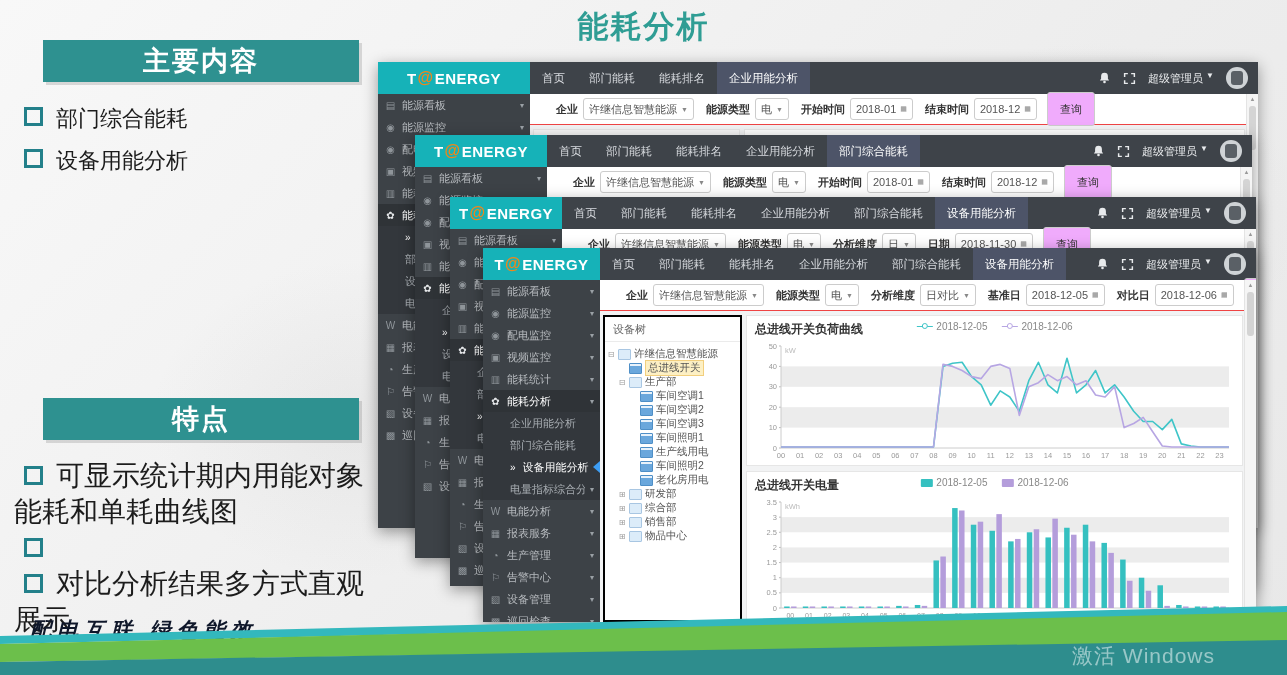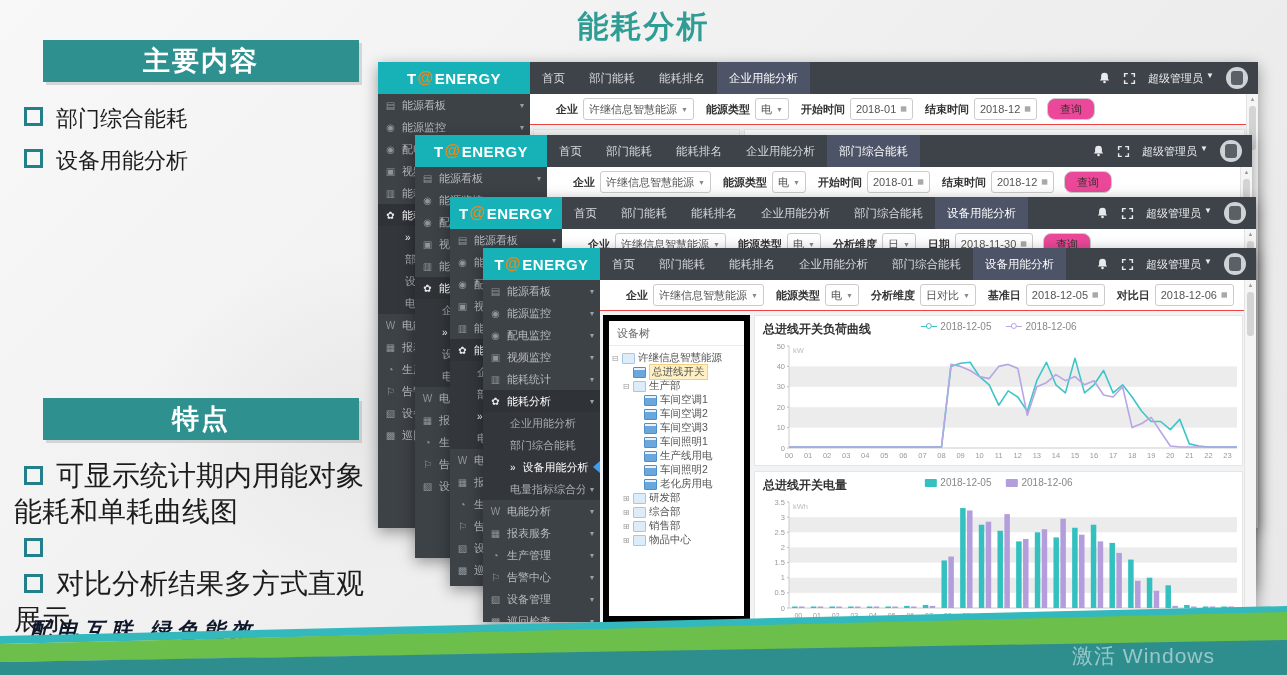--- a/index.html
+++ b/index.html
@@ -68,21 +68,21 @@
 
   .rightcol{flex:1;display:flex;flex-direction:column;position:relative;min-width:0;background:#f2f3f4;}
   .filter-bar{height:30px;flex:0 0 30px;background:#fff;border-bottom:1px solid #ef4444;
       display:flex;align-items:center;padding:0 18px 0 26px;gap:10px;white-space:nowrap;}
   .ffields{display:flex;align-items:center;gap:12px;}
   .ffield{display:flex;align-items:center;gap:5px;}
   .flabel{font-weight:bold;color:#333;font-size:11px;}
   .fbox{border:1px solid #ccc;border-radius:3px;height:20px;display:flex;align-items:center;
       padding:0 5px;font-size:11px;color:#555;background:#fff;gap:4px;cursor:pointer;justify-content:space-between;}
   .fic{font-size:7px;color:#888;}
-  .btn-search{border:1px solid #ccc;border-radius:8px;height:22px;padding:0 12px;background:#ec4899;
+  .btn-search{border:1px solid #ccc;border-radius:3px;height:34px;padding:0 12px;background:#f0abfc;
       font-size:11px;color:#333;cursor:pointer;font-family:inherit;}
   .vscroll{position:absolute;right:0;top:0;bottom:0;width:11px;background:#f5f5f5;border-left:1px solid #e4e4e4;z-index:5;}
   .vscroll .arr{display:block;text-align:center;font-size:6px;color:#999;line-height:10px;}
   .vscroll .thumb{position:absolute;left:2px;top:12px;width:7px;height:44px;background:#d4d4d4;border-radius:3px;}
 
   .content{flex:1;display:flex;min-height:0;padding:4px 13px 0 3px;gap:4px;}
   .mini-left{width:205px;flex:0 0 205px;background:#f6f6f6;border:1px solid #e7e7e7;}
   .mini-main{flex:1;background:#fff;border:1px solid #e7e7e7;position:relative;padding:5px 8px;}
   .cp-title{font-size:12px;font-weight:bold;color:#333;}
   .cp-legend{position:absolute;top:5px;left:50%;transform:translateX(-50%);display:flex;gap:14px;align-items:center;white-space:nowrap;}
@@ -91,21 +91,21 @@
   .lg-label{color:#888;font-size:10px;}
   .mk{display:inline-block;}
   .legend-item.sq .mk{width:11px;height:8px;background:currentColor;border-radius:1px;}
   .legend-item.ring .mk{width:6px;height:6px;border:1.5px solid currentColor;border-radius:50%;background:#fff;}
   .mk-lr{display:inline-block;width:16px;height:7px;position:relative;}
   .mk-lr::before{content:"";position:absolute;left:0;right:0;top:2.5px;border-top:1.5px solid currentColor;}
   .mk-lr::after{content:"";position:absolute;left:5px;top:0;width:4px;height:4px;border:1.5px solid currentColor;border-radius:50%;background:#fff;}
   .mk-sq{display:inline-block;width:12px;height:8px;background:currentColor;border-radius:1px;}
 
   
-  .tree-panel{width:135px;flex:0 0 135px;background:#fff;border:6px solid #000000;display:flex;flex-direction:column;overflow:hidden;}
+  .tree-panel{width:135px;flex:0 0 135px;background:#fff;border:2px solid #000000;display:flex;flex-direction:column;overflow:hidden;}
   .tree-head{height:24px;flex:0 0 24px;border-bottom:1px solid #ebebeb;display:flex;align-items:center;padding:0 8px;color:#666;font-size:11px;}
   .tree-body{padding:5px 2px;overflow:hidden;}
   .tnode{height:14px;display:flex;align-items:center;gap:3px;font-size:10.5px;color:#555;white-space:nowrap;cursor:pointer;}
   .tnode[data-depth="1"]{padding-left:11px;}
   .tnode[data-depth="2"]{padding-left:22px;}
   .tnode .toggle{width:8px;font-size:8px;color:#999;text-align:center;flex:0 0 8px;}
   .nicon{width:11px;height:9px;flex:0 0 11px;border-radius:1px;}
   .nicon[data-ic="folder"]{background:#dcecf9;border:1px solid #a8c6e2;}
   .nicon[data-ic="meter"]{background:#6aa7dc;border:1px solid #4f8fc7;box-shadow:inset 0 2px 0 #e8f2fb;}
   .tnode.selected .tlabel{background:#fdf0c4;border:1px solid #f2cf7e;padding:0 2px;}

